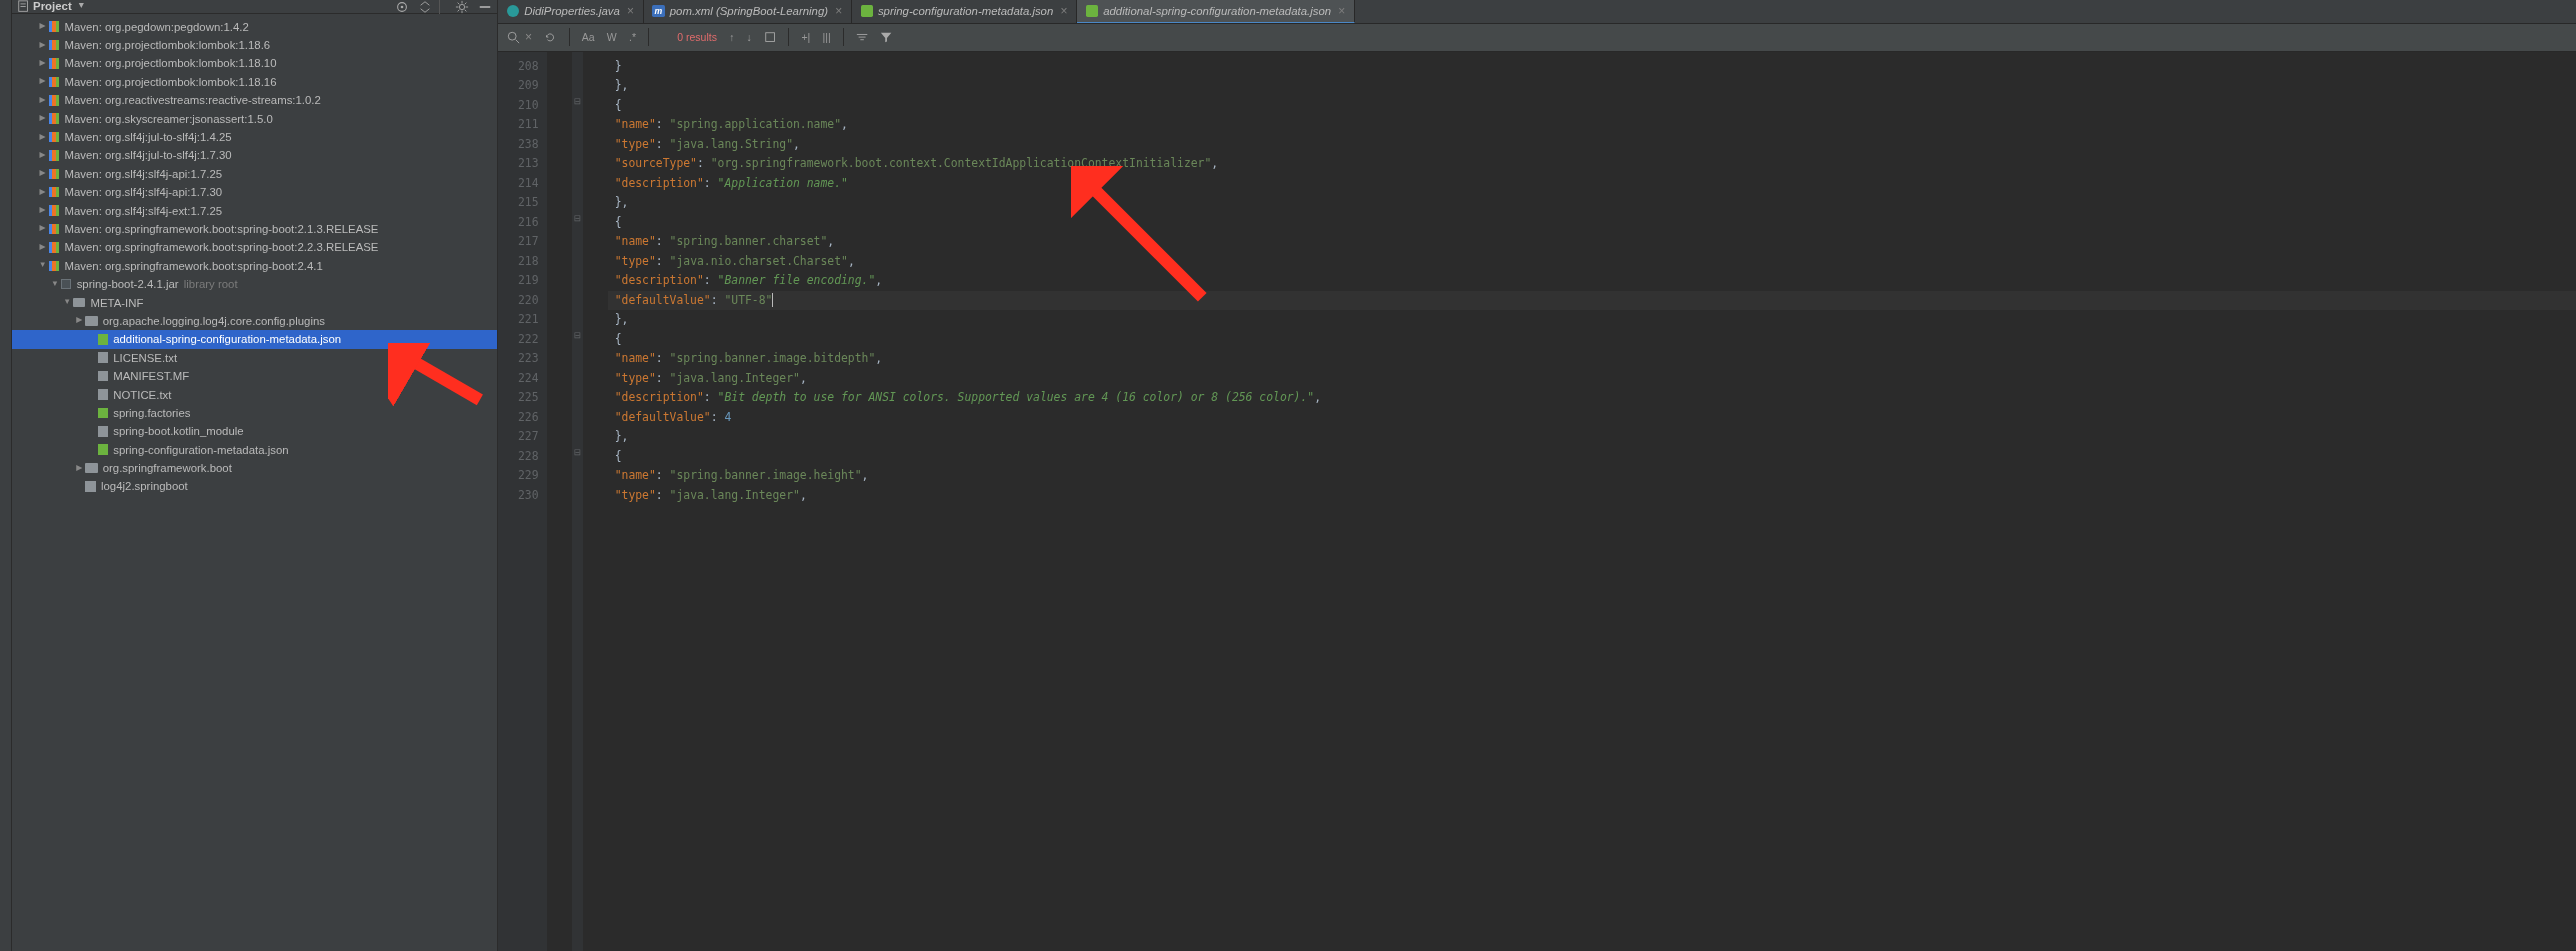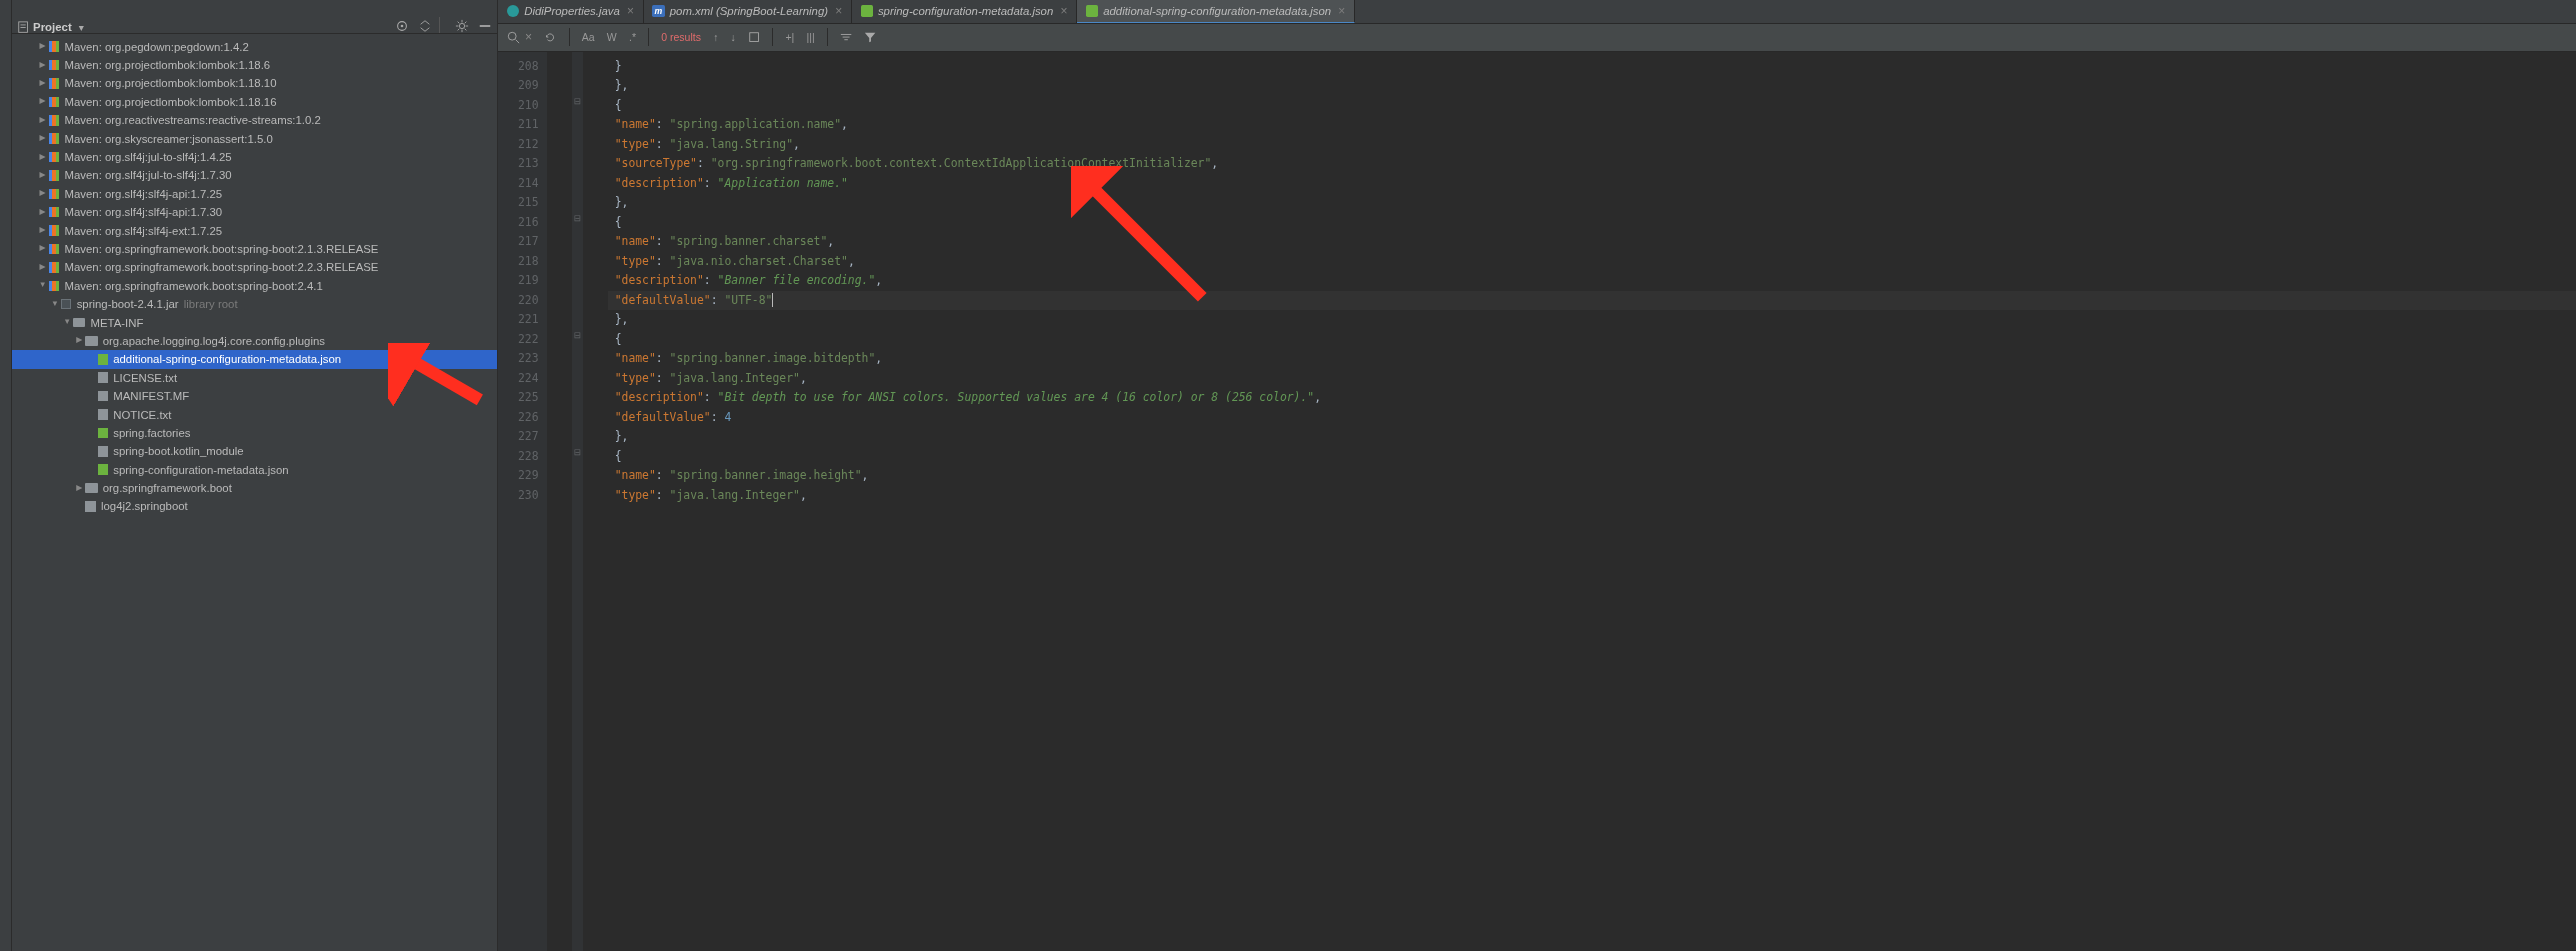--- a/index.html
+++ b/index.html
@@ -1,20 +1,20 @@
 <!DOCTYPE html>
 <html style="font-size:14px"><head>
 <meta charset="utf-8">
 <style>
 * { margin:0; padding:0; box-sizing:border-box; }
 body { background:#3c3f41; font-family:-apple-system,"Segoe UI",sans-serif; font-size:11.4px; color:#bbb; overflow:hidden; }
 .app { display:flex; width:2576px; height:951px; }
 .side-col { width:12.2px; background:#3c3f41; border-right:0.9px solid #2b2b2b;}
 .project-panel { width:486px; display:flex; flex-direction:column; border-right:0.9px solid #2b2b2b; }
-.panel-header { display:flex; align-items:flex-end; height:34px; padding:0 5.2px; border-bottom:0.9px solid #2b2b2b; background:#3c3f41; }
+.panel-header { display:flex; align-items:flex-start; height:14px; padding:0 5.2px; border-bottom:0.9px solid #2b2b2b; background:#3c3f41; }
 .panel-title-icon { width:12.2px; height:12.2px; }
 .panel-title { color:#ccc; font-weight:bold; margin-left:3.5px; }
 .chev { margin-left:5.2px; color:#aaa; font-size:8.7px; }
 .panel-header .spacer { flex:1; }
 .hdr-icon { width:14px; height:14px; margin-left:8.7px; display:flex; align-items:center; justify-content:center; color:#aaa; }
 .hdr-sep { width:0.9px; height:15.7px; background:#555; margin:0 7px; }
 
 .tree { flex:1; overflow:auto; padding-top:3.5px; background:#3c3f41; }
 .tree-row { display:flex; align-items:center; height:18.4px; white-space:nowrap; }
 .tree-row.sel { background:#2f65ca; color:#fff; }
@@ -43,21 +43,21 @@
 .tab-close { margin-left:7px; color:#7d7d7d; font-size:12.2px;}
 .ico-java { background:#299999; }
 .ico-m { background:#3b6fbb; font-weight:bold; color:#fff; display:flex; align-items:center; justify-content:center; font-size:8.7px; border-radius:1.7px;}
 .ico-json { background:#6cb33f; border-radius:1.7px;}
 
 .search-bar { display:flex; align-items:center; height:28px; background:#45494a; border-bottom:0.9px solid #282828; padding:0 8.7px;}
 .sb-icon { margin-right:5.2px; color:#aaa; }
 .sb-input { flex:1; background:transparent; border:none; color:#ddd; font-size:12.2px; outline:none; }
 .sb-right { display:flex; align-items:center; gap:12.2px; color:#999; font-size:10.5px; }
 .sb-right .sep { width:0.9px; height:17.5px; background:#2b2b2b;}
-.sb-result { color:#e06c6c; }
+.sb-result { color:#e06c6c;margin-left:16px; }
 
 .code-area { flex:1; display:flex; overflow:hidden;gap:25px; }
 .gutter { width:49px; background:#313335; color:#606366; text-align:right; padding:5.2px 8.7px 0 0; font-family:Menlo,monospace; font-size:11.4px; line-height:19.5px;}
 .gut-fold { width:10.5px; background:#313335; padding-top:5.2px;}
 .gut-fold div { height:19.5px; font-size:8.7px; color:#606366; text-align:center; }
 .code { flex:1; font-family:Menlo,monospace; font-size:11.4px; line-height:19.5px; color:#a9b7c6; padding:5.2px 0; position:relative; overflow:hidden;}
 .ln { display:block; height:19.5px; padding-left:7px;}
 .ln.hl { background:#323232;}
 .k { color:#cc7832; } 
 .s { color:#6a8759; } 
@@ -486,21 +486,21 @@
           </span>
       </div>
     </div>
 
     <div class="code-area">
       <div class="gutter" id="gutter">
           <div>208</div>
           <div>209</div>
           <div>210</div>
           <div>211</div>
-          <div>212</div>
+          <div>238</div>
           <div>213</div>
           <div>214</div>
           <div>215</div>
           <div>216</div>
           <div>217</div>
           <div>218</div>
           <div>219</div>
           <div>220</div>
           <div>221</div>
           <div>222</div>

